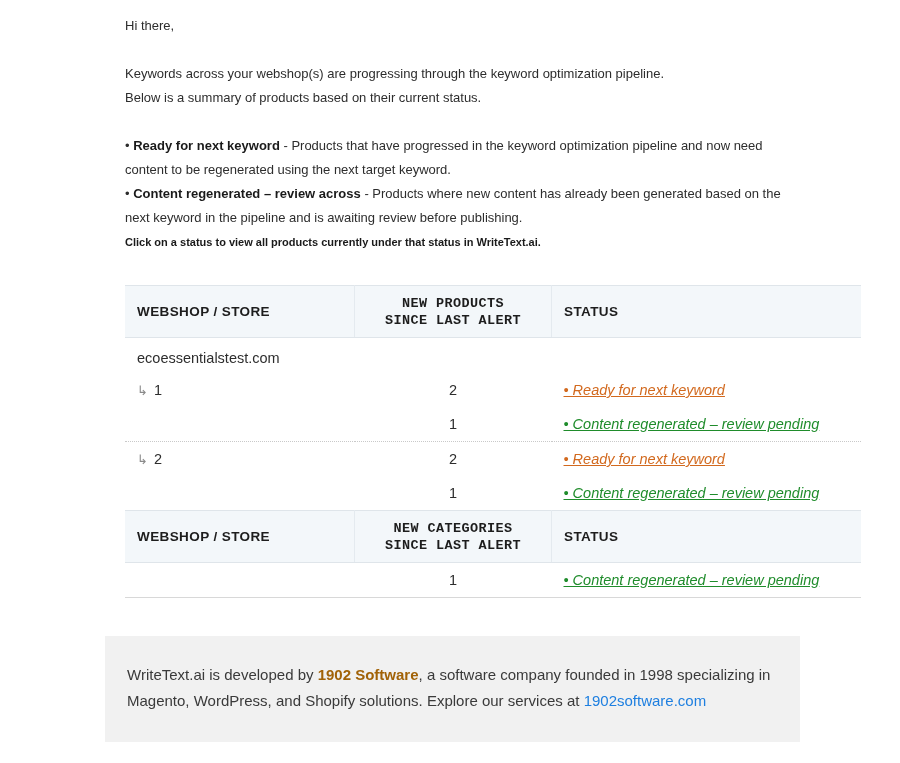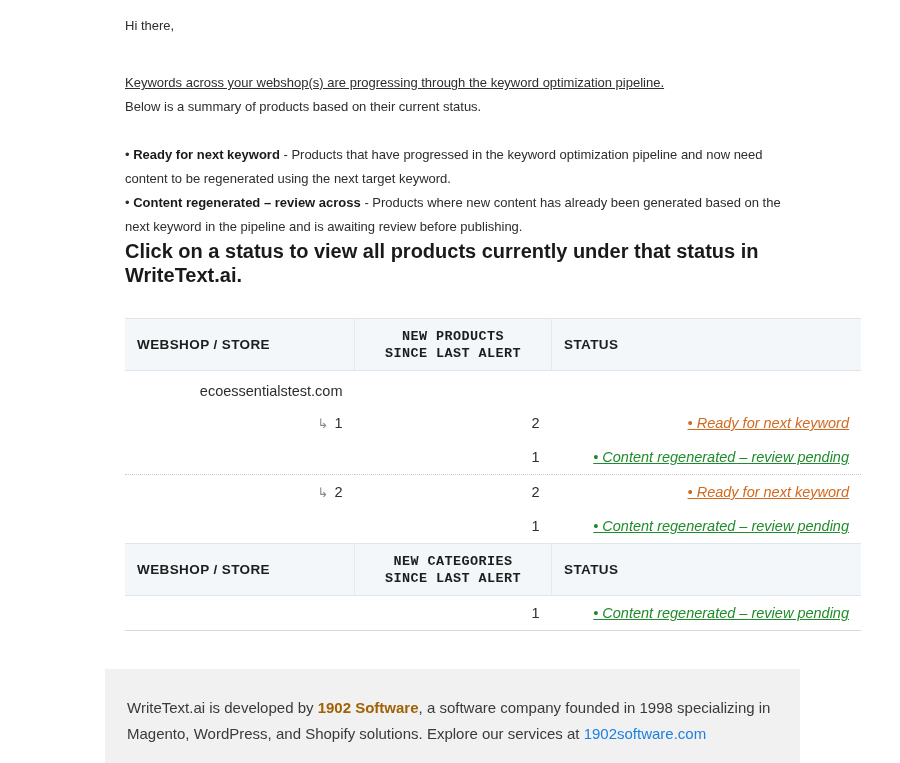--- a/index.html
+++ b/index.html
@@ -24,33 +24,33 @@
   .intro {
     padding: 14px 112px 0 125px;
   }
 
   .para {
     font-size: 13px;
     line-height: 24px;
     color: #2d2d2d;
     margin: 0;
   }
-  .para.spaced { margin-top: 33px; text-decoration: underline; }
+  .para.spaced { margin-top: 24px; }
 
   .bullets {
     margin-top: 24px;
   }
   .bullet-line {
     font-size: 13px;
     line-height: 24px;
     color: #2d2d2d;
   }
   .bullet-line b { color: #1a1a1a; font-weight: bold; }
   .note-line {
-    font-size: 20px;
+    font-size: 11px;
     line-height: 24px;
     font-weight: bold;
     color: #1a1a1a;
   }
 
   
   .table-block {
     margin: 0 112px 0 125px;
   }
   .first-table { margin-top: 31px; }
@@ -91,21 +91,20 @@
     border-right: none;
   }
 
   table.alert-table td {
     font-size: 14.5px;
     color: #2d2d2d;
     padding: 0 12px;
     height: 34px;
     vertical-align: middle;
     border: none;
-    text-align: right;
   }
   td.c-shop { text-align: left; width: 205px; }
   td.c-count { text-align: center; width: 172px; }
   td.c-status { text-align: left; width: 285px; }
 
   tr.store-head td { padding-top: 5px; height: 30px; }
   tr.dotted-sep td {
     border-bottom: 1px dotted #c9c9c9;
     height: 0;
     padding: 0;

